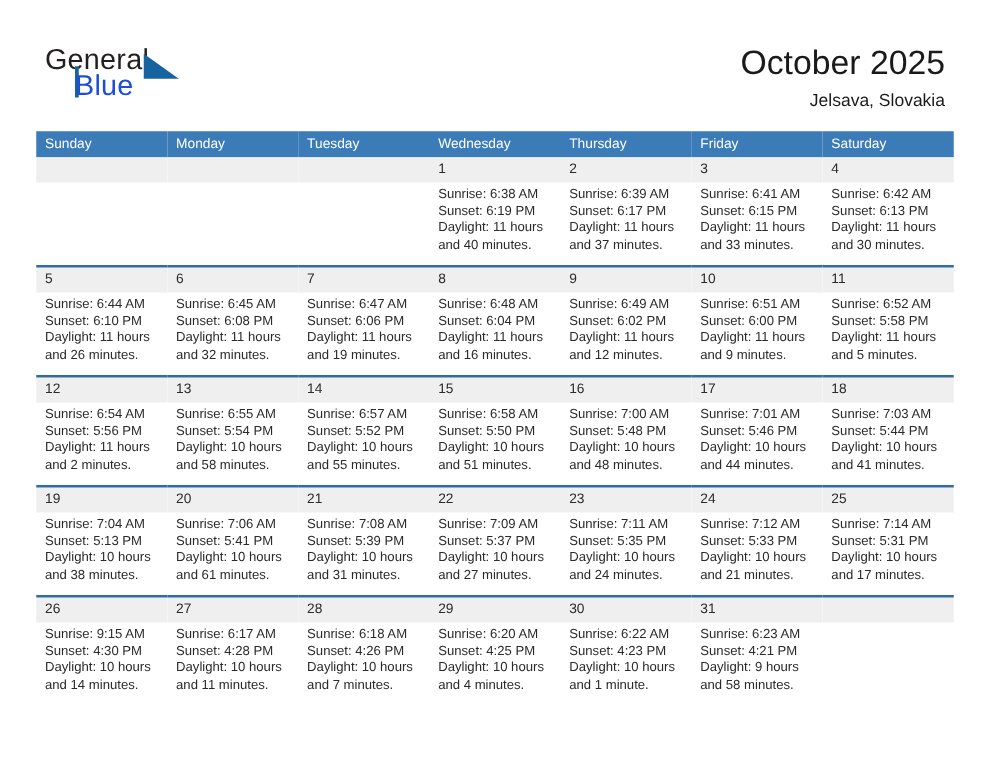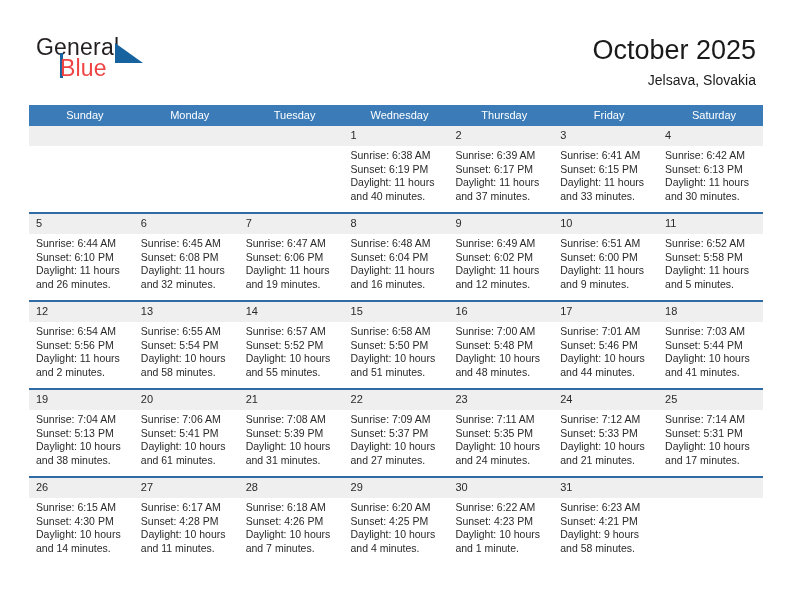--- a/index.html
+++ b/index.html
@@ -44,21 +44,21 @@
     letter-spacing: 0.2px;
     color: #231f20;
     font-family: "Liberation Sans", sans-serif;
   }
   .brand-blue {
     position: absolute;
     left: 24px;
     top: 21px;
     font-size: 23px;
     letter-spacing: 0.2px;
-    color: #ef4444;
+    color: #1d4ed8;
     font-family: "Liberation Sans", sans-serif;
   }
   .brand-triangle {
     position: absolute;
     left: 79px;
     top: 9px;
     width: 0;
     height: 0;
     border-left: 28px solid #17639f;
     border-top: 20px solid transparent;
@@ -100,21 +100,21 @@
     top: 105px;
     width: 734px;
     border-collapse: collapse;
     table-layout: fixed;
   }
   .cal th {
     background: #3b7cb8;
     color: #ffffff;
     font-size: 11px;
     font-weight: normal;
-    text-align: center;
+    text-align: left;
     padding: 4px 0 5px 7px;
     height: 10px;
     line-height: 12px;
     border: none;
   }
   .cal td {
     vertical-align: top;
     padding: 0;
     border: none;
     border-top: 2px solid #2f6ca6;
@@ -420,21 +420,21 @@
               <div>Sunset: 5:31 PM</div>
               <div>Daylight: 10 hours</div>
               <div>and 17 minutes.</div>
             </div>
           </td>
         </tr>
         <tr class="week">
           <td class="cell-day">
             <span class="daynum">26</span>
             <div class="detail">
-              <div>Sunrise: 6:15 AM</div>
+              <div>Sunrise: 9:15 AM</div>
               <div>Sunset: 4:30 PM</div>
               <div>Daylight: 10 hours</div>
               <div>and 14 minutes.</div>
             </div>
           </td>
           <td class="cell-day">
             <span class="daynum">27</span>
             <div class="detail">
               <div>Sunrise: 6:17 AM</div>
               <div>Sunset: 4:28 PM</div>

